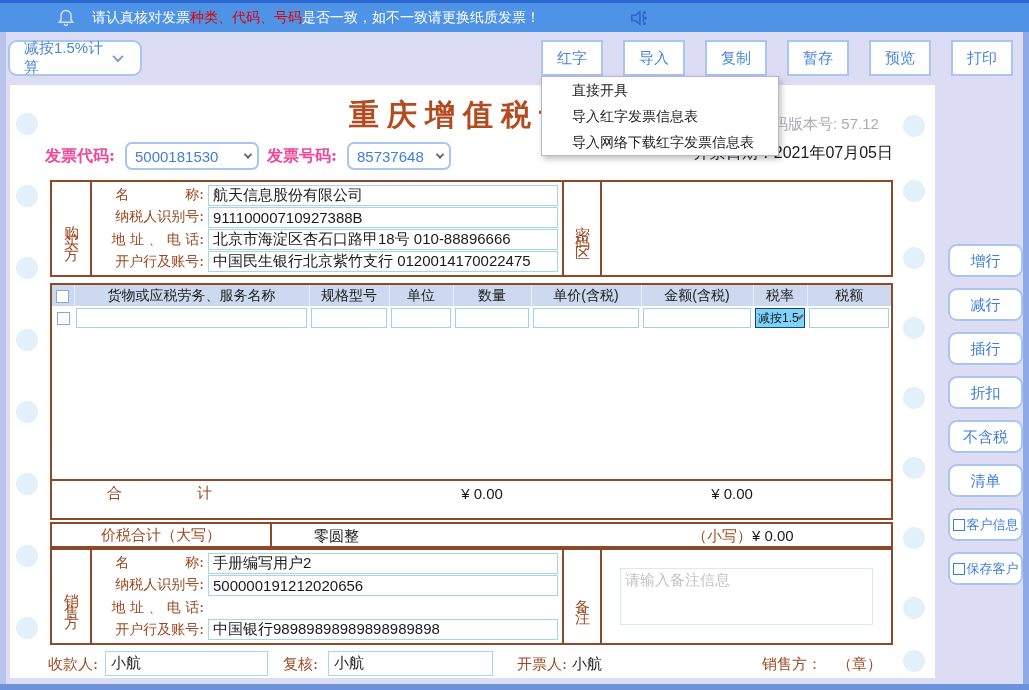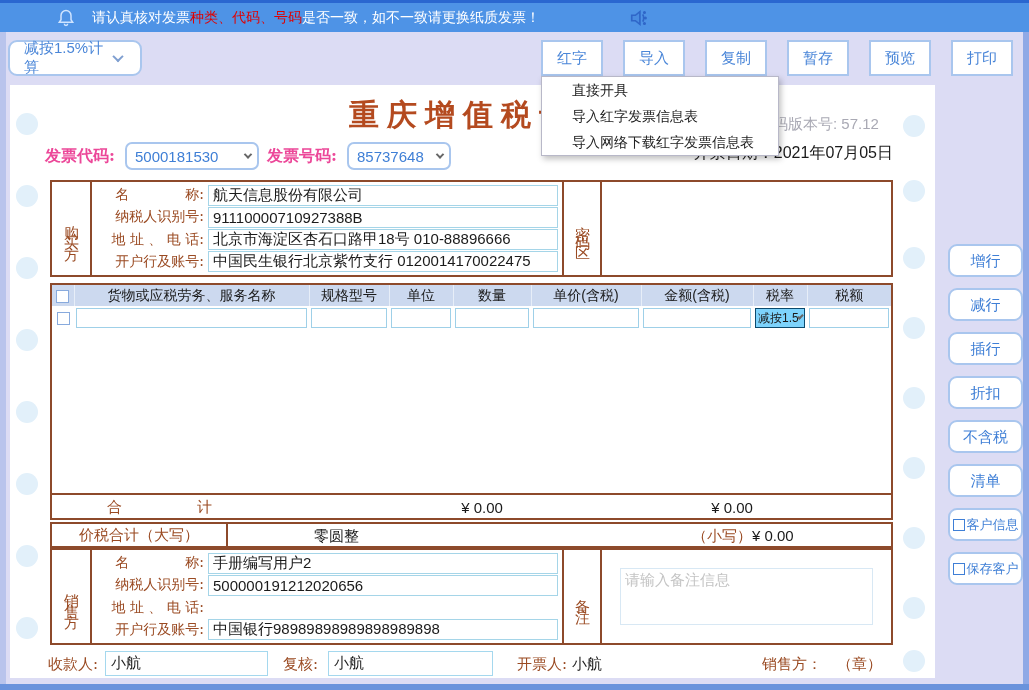--- a/index.html
+++ b/index.html
@@ -62,28 +62,28 @@
   .items-box { position:absolute; left:40px; top:198px; width:843px; height:237px; border:2px solid #8d4a2b; background:#fff; }
   .items-table { width:100%; border-collapse:collapse; table-layout:fixed; }
   .items-table th { background:#ccd9ef; font-weight:normal; font-size:14px; color:#1a1a1a; height:21px;
                     border-right:1px solid #e7eef8; white-space:nowrap; overflow:hidden; }
   .items-table td { height:24px; padding:1px 2px; }
   .cellbox { width:100%; height:20px; border:1px solid #9fd0e8; background:#fff; }
   .chk { width:13px; height:13px; border:1px solid #88aadd; background:#fff; display:inline-block; vertical-align:middle; cursor:pointer; }
   .rate-dd { width:100%; height:20px; border:1px solid #0c4a6e; background:#7dd3fc; font-size:12px; color:#1a1a1a;
              display:flex; align-items:center; padding:0 2px; cursor:pointer; white-space:nowrap; }
   .rate-dd .lbl { flex:1; }
-  .total-row { position:absolute; left:0; bottom:0; width:100%; height:25px; border-top:2px solid #8d4a2b; }
+  .total-row { position:absolute; left:0; bottom:0; width:100%; height:39px; border-top:2px solid #8d4a2b; }
   .total-label { position:absolute; left:55px; top:3px; font-family:"DejaVu Serif",serif; color:#9a4a22; font-size:15px; white-space:pre; }
   .tval1 { position:absolute; left:360px; top:4px; width:140px; text-align:center; font-size:15px; color:#1a1a1a; }
   .tval2 { position:absolute; left:610px; top:4px; width:140px; text-align:center; font-size:15px; color:#1a1a1a; }
 
   
   .sum-row { position:absolute; left:40px; top:437px; width:843px; height:26px; border:2px solid #8d4a2b; background:#fff; }
-  .sum-label { position:absolute; left:0; top:0; width:176px; height:100%; border-right:2px solid #8d4a2b;
+  .sum-label { position:absolute; left:0; top:0; width:220px; height:100%; border-right:2px solid #8d4a2b;
                font-family:"DejaVu Serif",serif; color:#9a4a22; font-size:15px; text-align:center; line-height:22px; }
   .sum-words { position:absolute; left:262px; top:3px; font-size:15px; color:#1a1a1a; }
   .sum-small { position:absolute; left:640px; top:3px; font-size:15px; white-space:nowrap; }
   .sum-small .sl { font-family:Liberation Mono, monospace; color:#9a4a22; }
   .sum-small .sv { color:#1a1a1a; }
 
   .remark-area { flex:1; padding:18px;border-radius:9px; }
   .remark-input { width:100%; height:100%; border:1px solid #d8e8f4; resize:none; font-size:15px;
                   font-family:"Liberation Sans",sans-serif; color:#333; padding:2px 4px; }
   .remark-input::placeholder { color:#c4c4c4; }

